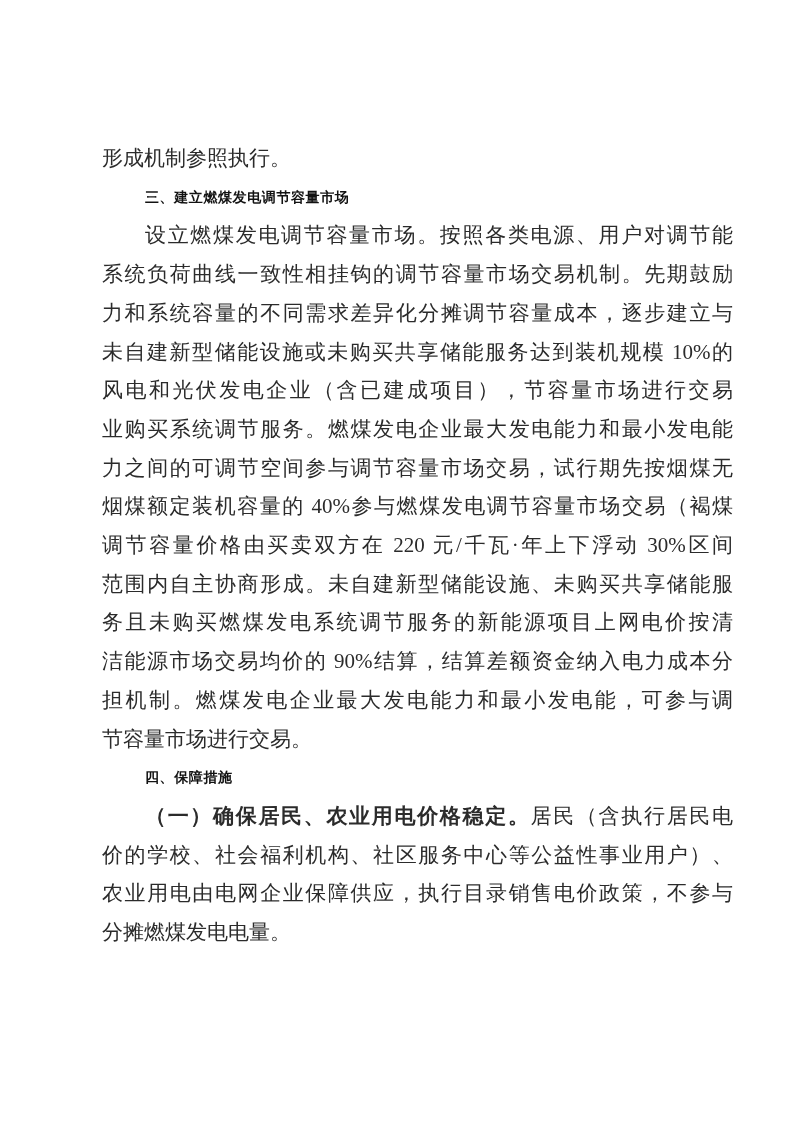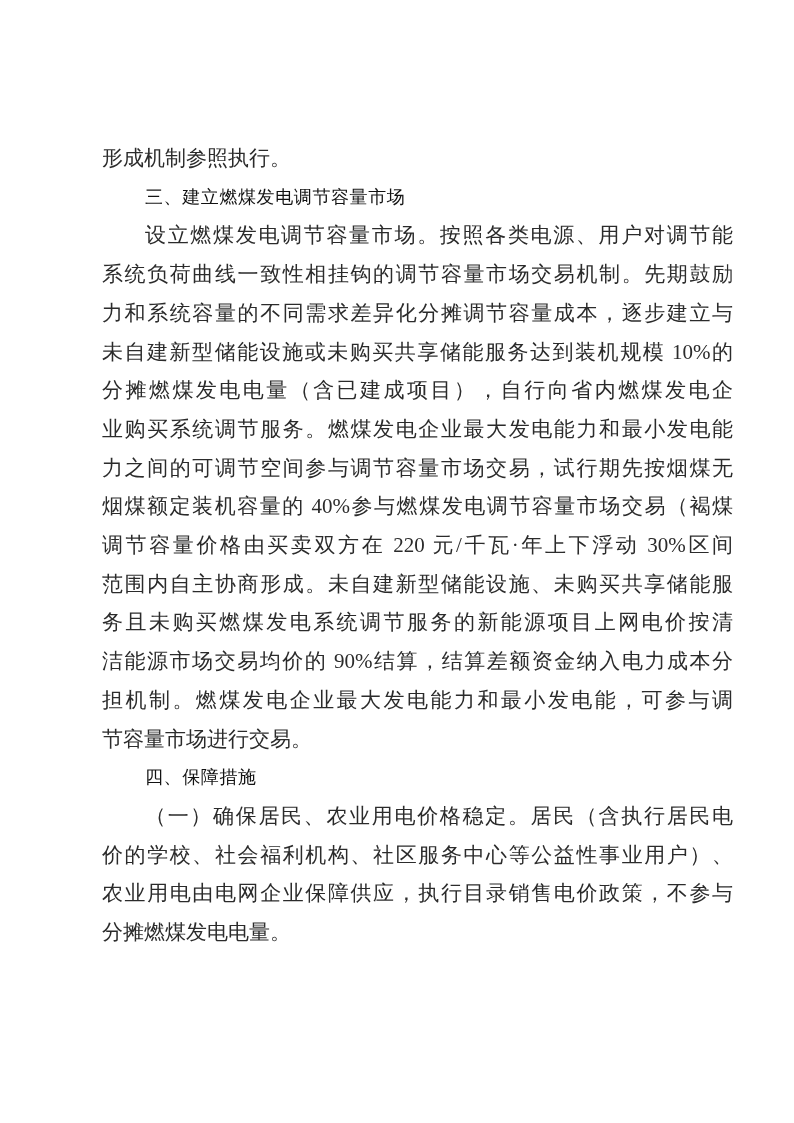--- a/index.html
+++ b/index.html
@@ -32,41 +32,41 @@
     text-align-last:left;
   }
   .line.just{
     text-align-last:justify;
   }
   .line.indent{
     text-indent:43px;
   }
   .line.heading{
     font-family:"Liberation Sans","DejaVu Sans",sans-serif;
-    font-weight:400;
-    font-size:18px;
+    font-weight:700;
+    font-size:14px;
     letter-spacing:0.6px;
     color:var(--heading-color);
   }
   .run-em{
-    font-weight:400;
+    font-weight:700;
   }
 </style>
 </head>
 <body>
 
 <div class="page">
   <div class="doc-body">
       <div class="line"><span class="">形成机制参照执行。</span></div>
       <div class="line heading indent"><span class="">三、建立燃煤发电调节容量市场</span></div>
       <div class="line indent just"><span class="">设立燃煤发电调节容量市场。按照各类电源、用户对调节能</span></div>
       <div class="line just"><span class="">系统负荷曲线一致性相挂钩的调节容量市场交易机制。先期鼓励</span></div>
       <div class="line just"><span class="">力和系统容量的不同需求差异化分摊调节容量成本，逐步建立与</span></div>
       <div class="line just"><span class="">未自建新型储能设施或未购买共享储能服务达到装机规模 10%的</span></div>
-      <div class="line just"><span class="">分摊燃煤发电电量（含已建成项目），自行向省内燃煤发电企</span></div>
+      <div class="line just"><span class="">风电和光伏发电企业（含已建成项目），节容量市场进行交易</span></div>
       <div class="line just"><span class="">业购买系统调节服务。燃煤发电企业最大发电能力和最小发电能</span></div>
       <div class="line just"><span class="">力之间的可调节空间参与调节容量市场交易，试行期先按烟煤无</span></div>
       <div class="line just"><span class="">烟煤额定装机容量的 40%参与燃煤发电调节容量市场交易（褐煤</span></div>
       <div class="line just"><span class="">调节容量价格由买卖双方在 220 元/千瓦·年上下浮动 30%区间</span></div>
       <div class="line just"><span class="">范围内自主协商形成。未自建新型储能设施、未购买共享储能服</span></div>
       <div class="line just"><span class="">务且未购买燃煤发电系统调节服务的新能源项目上网电价按清</span></div>
       <div class="line just"><span class="">洁能源市场交易均价的 90%结算，结算差额资金纳入电力成本分</span></div>
       <div class="line just"><span class="">担机制。燃煤发电企业最大发电能力和最小发电能，可参与调</span></div>
       <div class="line"><span class="">节容量市场进行交易。</span></div>
       <div class="line heading indent"><span class="">四、保障措施</span></div>

